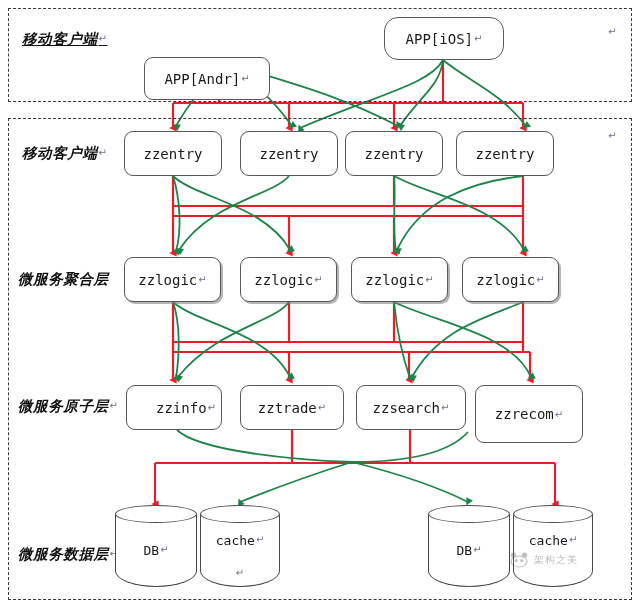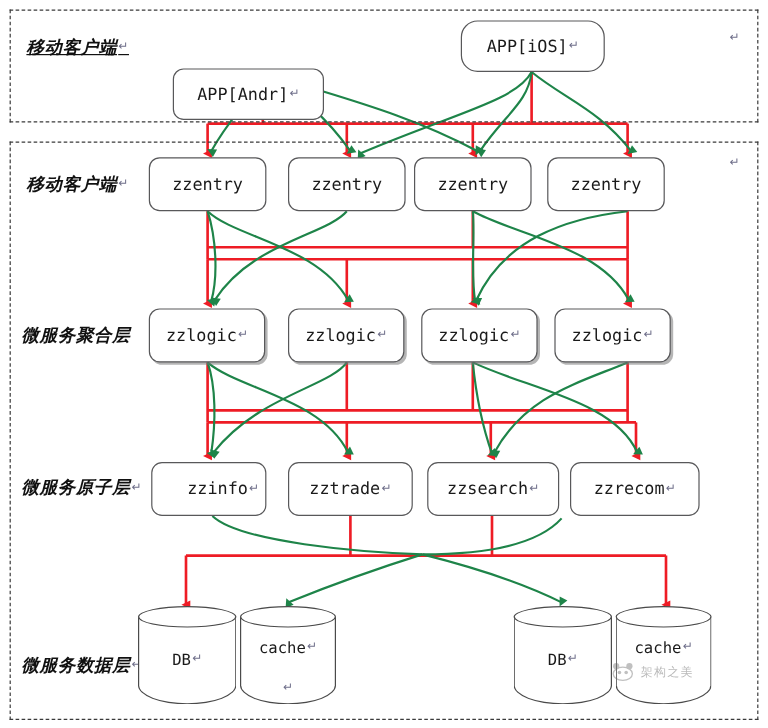--- a/index.html
+++ b/index.html
@@ -292,21 +292,21 @@
       <span class="pilcrow">↵</span>
   </div>
   <div class="node" style="left:240px; top:385px; width:104px; height:45px;">
     <span class="lbl">zztrade</span>
       <span class="pilcrow">↵</span>
   </div>
   <div class="node" style="left:356px; top:385px; width:110px; height:45px;">
     <span class="lbl">zzsearch</span>
       <span class="pilcrow">↵</span>
   </div>
-  <div class="node" style="left:475px; top:385px; width:108px; height:45px;">
+  <div class="node" style="left:475px; top:385px; width:108px; height:58px;">
     <span class="lbl">zzrecom</span>
       <span class="pilcrow">↵</span>
   </div>
 
   <div class="cyl" style="left:115px; top:505px; width:82px; height:82px;">
     <div class="body"></div>
     <div class="top"></div>
     <div class="cyl-text">
       <span>DB</span><span class="pilcrow">↵</span>
     </div>

